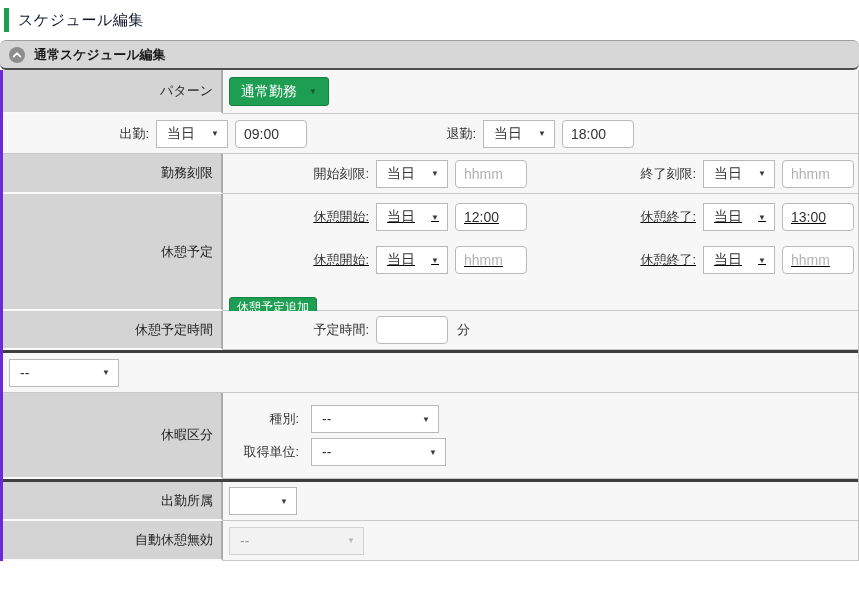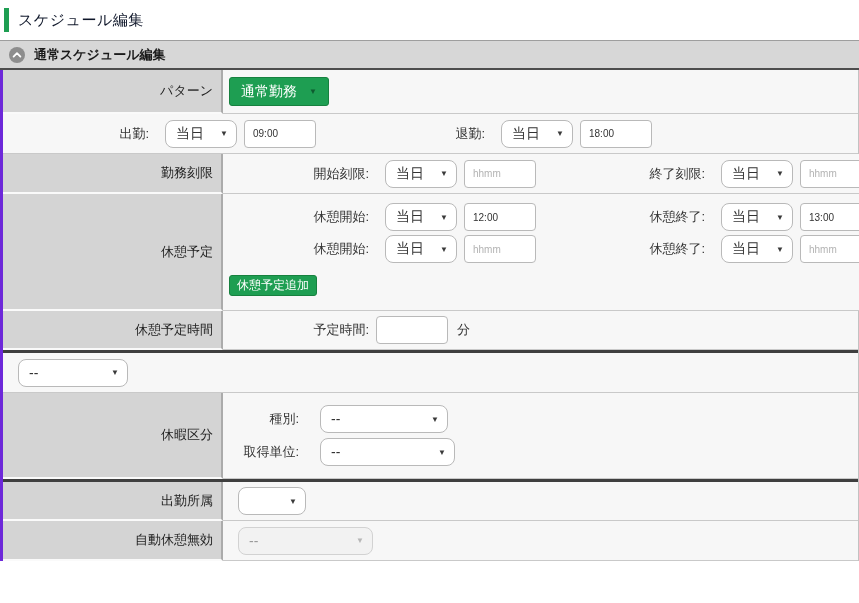--- a/index.html
+++ b/index.html
@@ -10,21 +10,21 @@
   }
   
   .page-title { display:flex; align-items:center; height:24px; margin:8px 0 8px 4px; }
   .title-bar { width:5px; height:24px; background:#1e9e52; margin-right:9px; }
   .title-text { color:#0f172a; font-size:15px; letter-spacing:0.5px; }
 
   
   .accordion-header {
     height:27px; background:#d7d7d7;
     border-top:1px solid #9e9e9e; border-bottom:2px solid #4d4d4d;
-    display:flex; align-items:center; padding-left:9px; gap:9px; cursor:pointer;
+    display:flex; align-items:center; padding-left:9px; gap:9px; cursor:pointer;border-radius:6px;
   }
   .accordion-title { font-size:13px; font-weight:bold; color:#1a1a1a; }
 
   
   .form { border-left:3px solid #6d28d9; border-right:1px solid #c2c2c2; }
   .form-row { display:flex; align-items:stretch; }
   .label-cell {
     width:210px; padding-right:8px; flex:0 0 auto;
     background:#d4d4d4; border-right:2px solid #ababab; border-bottom:2px solid #fafafa;
     display:flex; align-items:center; justify-content:flex-end;
@@ -44,48 +44,48 @@
 
   
   .f-label { font-size:13px; color:#333; text-align:right; white-space:nowrap; }
   .fl1 { width:140px; flex:0 0 auto; }
   .fl2 { width:78px; margin-left:84px; flex:0 0 auto; }
   .sub-label { width:70px; text-align:right; font-size:13px; color:#333; flex:0 0 auto; }
   .unit { font-size:13px; color:#333; margin-left:2px; }
 
   
   .select {
-    background:#fff; border:1px solid #b9b9b9; border-radius:8px; height:28px;
+    background:#fff; border:1px solid #b9b9b9; border-radius:0; height:28px;
     box-sizing:border-box; display:flex; align-items:center; justify-content:space-between;
-    padding:0 8px 0 10px; font-size:14px; color:#333; cursor:pointer; flex:0 0 auto;margin-left:9px;
+    padding:0 8px 0 10px; font-size:14px; color:#333; cursor:pointer; flex:0 0 auto;
   }
   .select .arrow { font-size:8px; color:#3a3a3a; margin-left:6px; }
   .select.disabled { background:#f2f2f2; border-color:#d2d2d2; color:#9b9b9b; cursor:default; }
   .select.disabled .arrow { color:#b7b7b7; }
   .w68{width:68px} .w72{width:72px} .w110{width:110px} .w128{width:128px} .w135{width:135px}
 
   
   input.text {
     height:28px; width:72px; box-sizing:border-box; background:#fff;
     border:1px solid #b9b9b9; border-radius:4px; padding:0 8px;
-    font-size:10px; color:#333; font-family:inherit; flex:0 0 auto;
+    font-size:14px; color:#333; font-family:inherit; flex:0 0 auto;
   }
   input.text::placeholder { color:#b2b2b2; }
   .w74{width:74px} .w623{width:623px}
 
   
   .btn-green {
     background:#1e9e52; color:#fff; border:1px solid #17813f; border-radius:3px;
     font-family:inherit; cursor:pointer; display:flex; align-items:center; flex:0 0 auto;
   }
   .btn-pattern { height:29px; padding:0 11px; font-size:14px; gap:12px; }
   .btn-pattern .arrow { font-size:8px; color:#0e5c30; }
   .btn-add { height:21px; padding:0 7px; font-size:12px; margin-top:8px; border-radius:3px; }
 
-  .break-content { padding-top:9px; row-gap:4px; justify-content:flex-start; }
+  .break-content { padding-top:9px; row-gap:15px; justify-content:flex-start;text-decoration:underline; }
 </style>
 </head>
 <body>
 
 <div class="page-title">
   <span class="title-bar"></span>
   <span class="title-text">スケジュール編集</span>
 </div>
 
 <div class="accordion-header">

